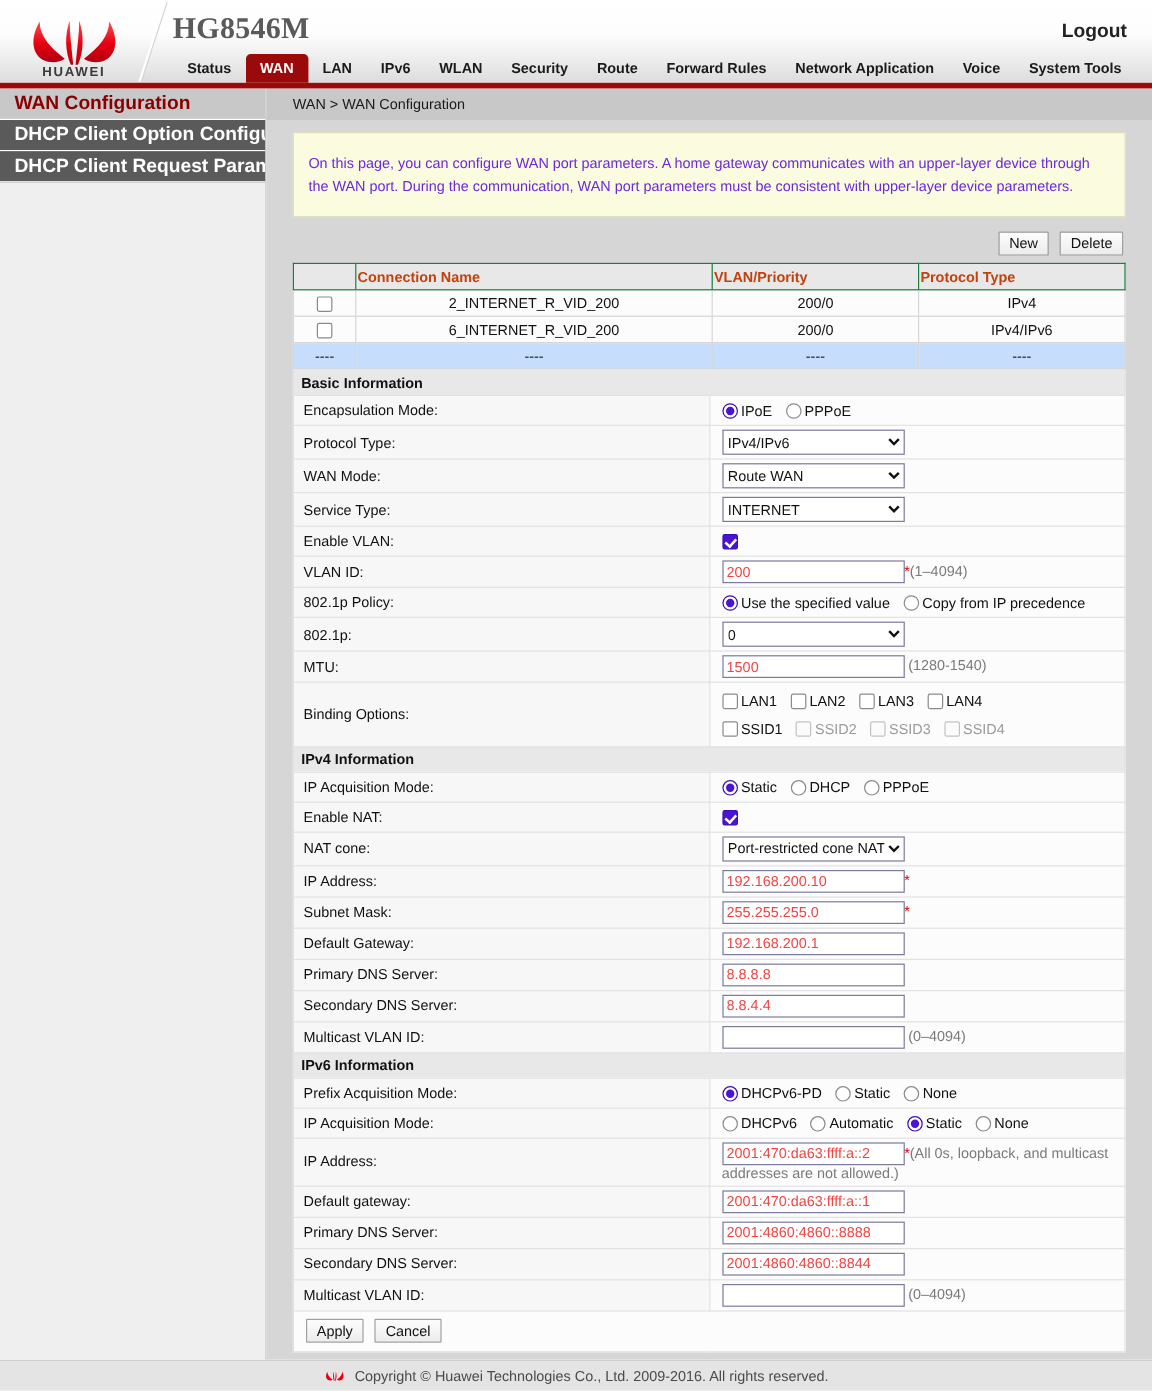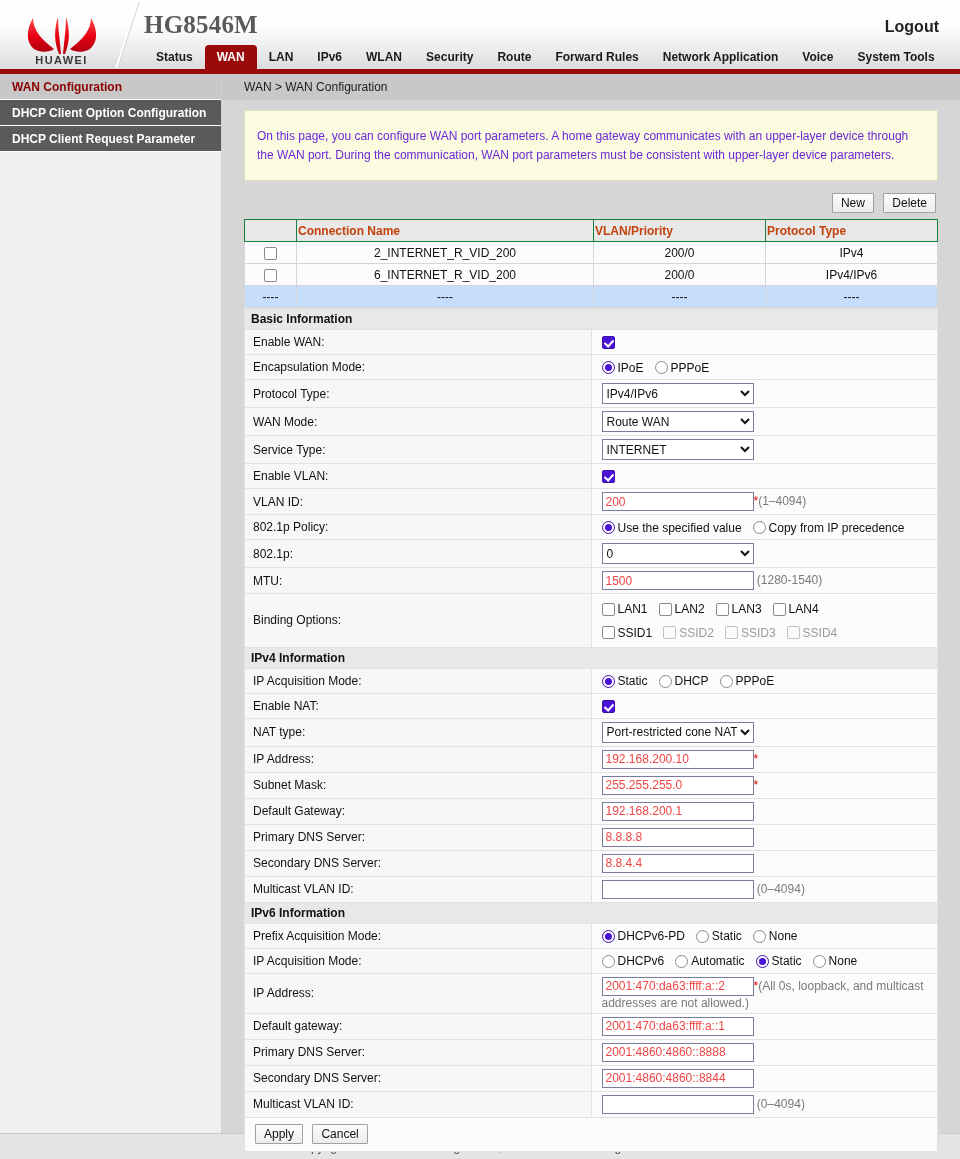--- a/index.html
+++ b/index.html
@@ -61,21 +61,21 @@
   
   .layout { position:relative; height:1059px; background:#ffffff; }
   .sidebar {
     position:absolute; left:0; top:0; width:222px; height:1059px;
     background:#efefef;
     border-right:1px solid #cfcfcf;
   }
   .side-item {
     height:26px; line-height:26px;
     padding-left:12px;
-    font-size:12px; font-weight:bold;
+    font-size:16px; font-weight:bold;
     background:#5a5a5a; color:#ffffff;
     border-bottom:1px solid #ffffff;
     cursor:pointer;
     white-space:nowrap; overflow:hidden;
   }
   .side-item.active { background:#c8c8c8; color:#8a0000; }
 
   .content {
     position:absolute; left:222px; top:0; right:0; height:1059px;
     background:#d6d6d6;
@@ -311,26 +311,20 @@
           </tbody>
       </table>
 
       <table class="form">
         <tbody>
 
         <tr>
               <td class="sect" colspan="2">Basic Information</td>
             </tr>
 
-        <tr>
-          <td class="lbl">Enable WAN:</td>
-          <td class="val">
-            <span class="cbx on"></span>
-          </td>
-        </tr>
 
         <tr>
           <td class="lbl">Encapsulation Mode:</td>
           <td class="val" id="enc-opts"><label class="opt"><span class="rdo on"></span><span class="t">IPoE</span></label><label class="opt"><span class="rdo"></span><span class="t">PPPoE</span></label></td>
         </tr>
 
         <tr>
           <td class="lbl">Protocol Type:</td>
           <td class="val">
             <select class="sel" id="sel-protocol"><option>IPv4</option><option>IPv6</option><option selected="">IPv4/IPv6</option></select>
@@ -402,21 +396,21 @@
         </tr>
 
         <tr>
           <td class="lbl">Enable NAT:</td>
           <td class="val">
             <span class="cbx on"></span>
           </td>
         </tr>
 
         <tr>
-          <td class="lbl">NAT type:</td>
+          <td class="lbl">NAT cone:</td>
           <td class="val">
             <select class="sel" id="sel-nattype"><option>Port-restricted cone NAT</option><option>Full cone NAT</option><option>Symmetric NAT</option></select>
           </td>
         </tr>
 
         <tr>
           <td class="lbl">IP Address:</td>
           <td class="val">
             <input class="txt" type="text" value="192.168.200.10" style=""><span class="req">*</span>
           </td>

